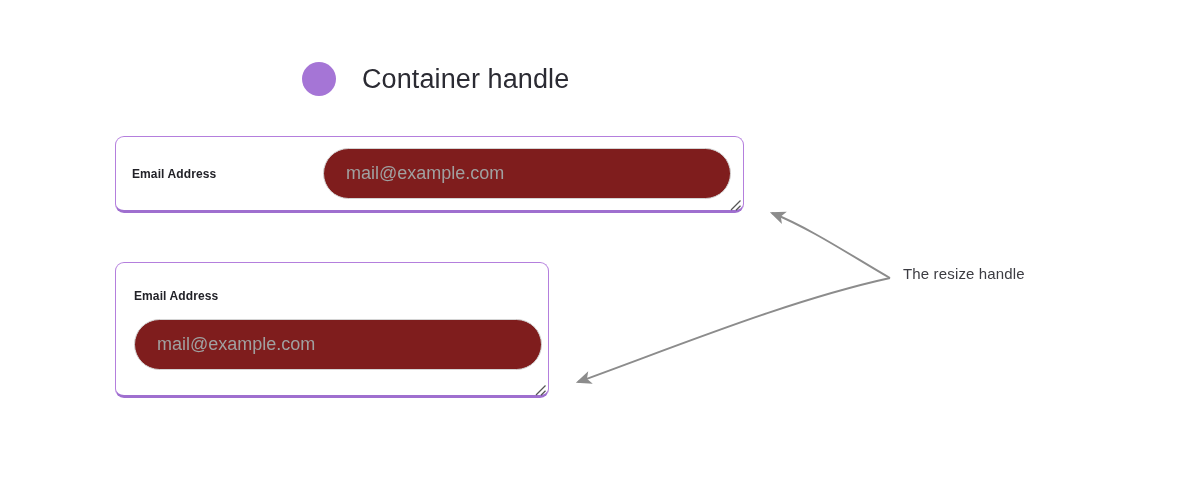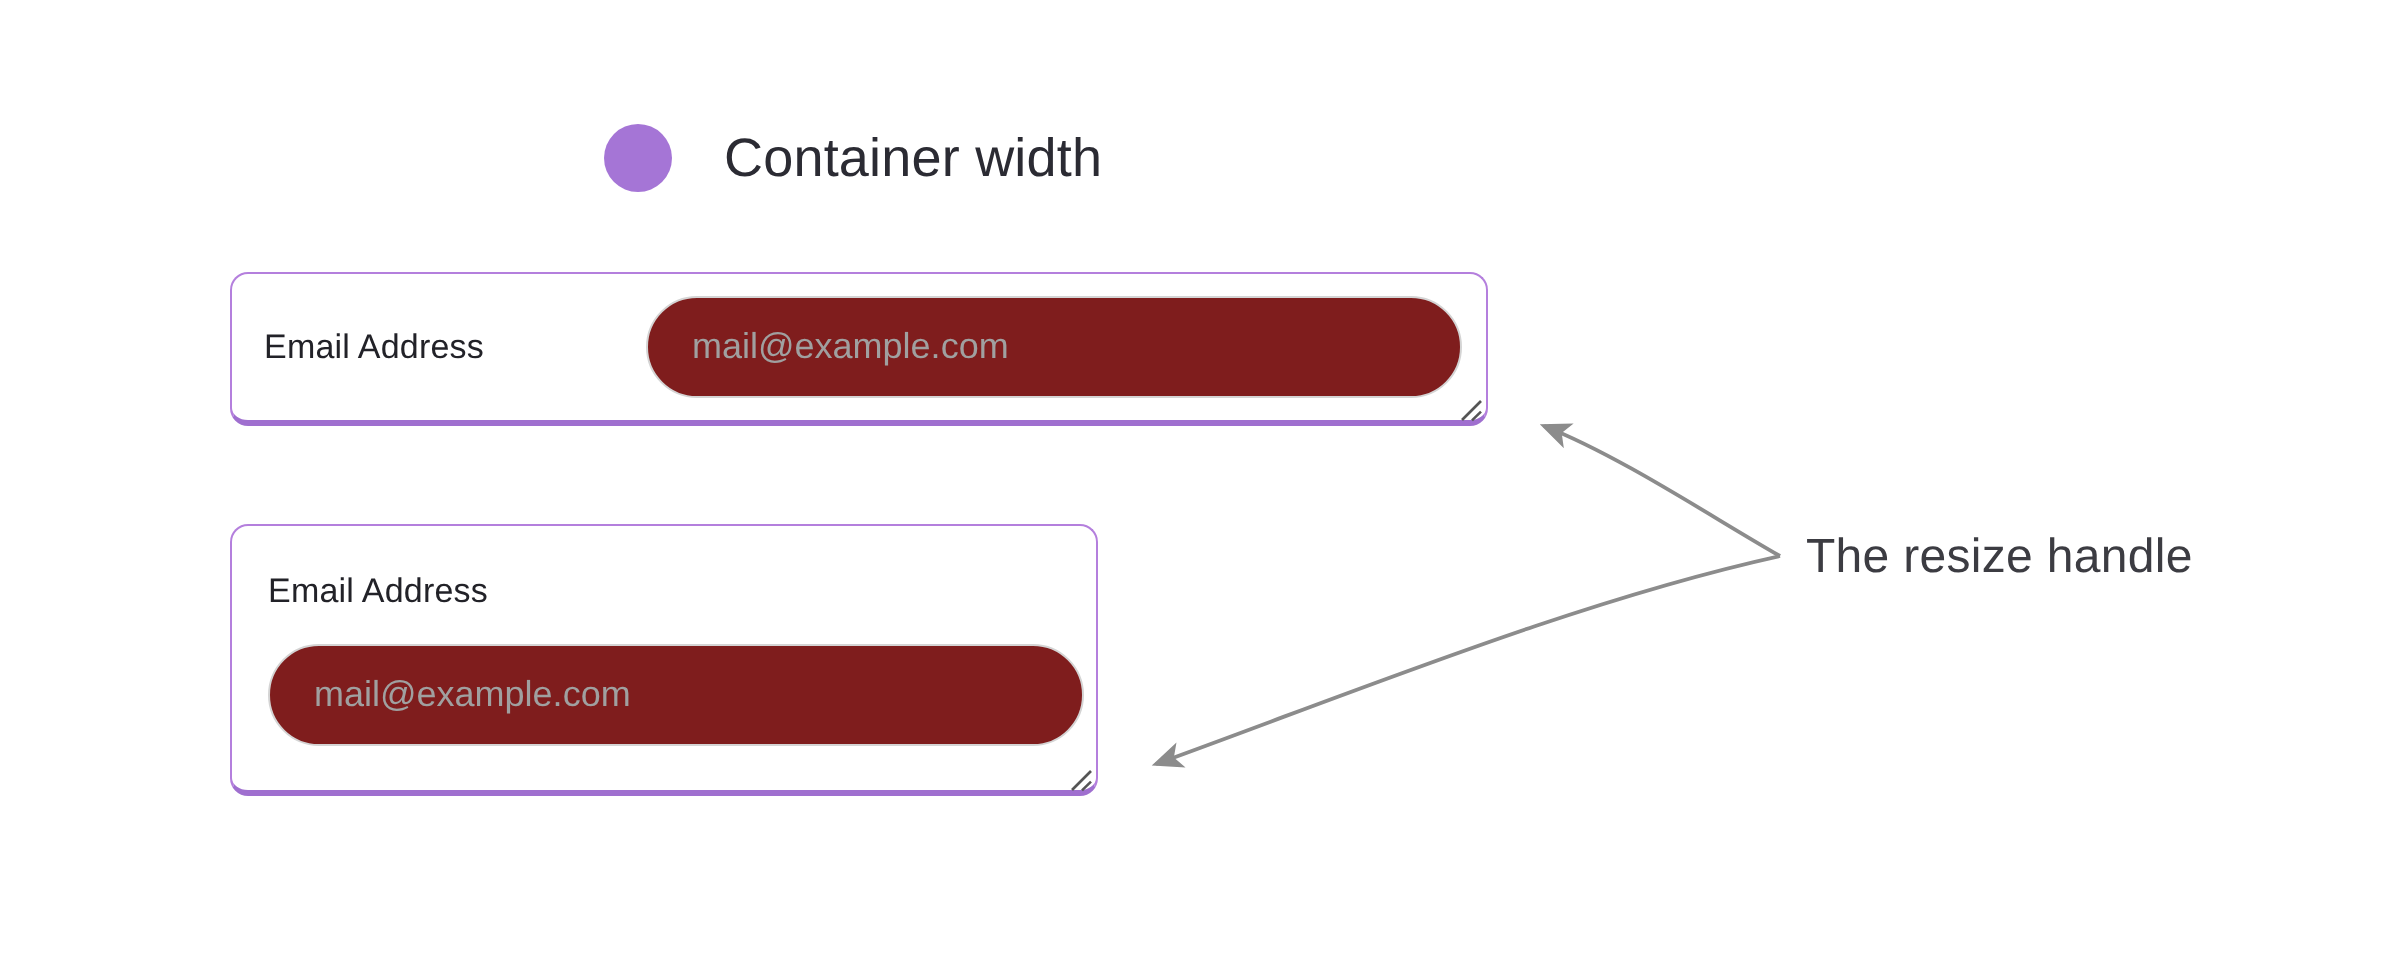--- a/index.html
+++ b/index.html
@@ -68,22 +68,22 @@
     top: 262px;
     width: 434px;
     height: 136px;
     display: flex;
     flex-direction: column;
     justify-content: center;
     padding: 0 10px 0 16px;
   }
 
   .field-label {
-    font-size: 17px;
-    font-weight: normal;
+    font-size: 12px;
+    font-weight: bold;
     color: #222228;
     letter-spacing: 0.1px;
     white-space: nowrap;
   }
   .resize-box.one .field-label {
     flex: 0 0 auto;
     margin-right: 10px;
   }
   .resize-box.two .field-label {
     margin: 0 0 16px 2px;
@@ -125,21 +125,21 @@
   }
   .resize-handle.one { left: 727px; top: 197px; }
   .resize-handle.two { left: 532px; top: 382px; }
   .resize-handle svg { display: block; }
 
   
   .annotation {
     position: absolute;
     left: 903px;
     top: 265px;
-    font-size: 24px;
+    font-size: 15px;
     color: #3c3c42;
     letter-spacing: 0.15px;
     white-space: nowrap;
   }
 
   .arrows {
     position: absolute;
     left: 0;
     top: 0;
     width: 1200px;
@@ -147,21 +147,21 @@
     pointer-events: none;
   }
 </style>
 </head>
 <body>
 
 <div class="stage">
 
   <div class="heading">
     <span class="bullet"></span>
-    <span class="heading-text">Container width</span>
+    <span class="heading-text">Container handle</span>
   </div>
 
   <div class="resize-box one">
     <span class="field-label">Email Address</span>
     <input class="text-input" type="text" placeholder="mail@example.com" style="">
   </div>
 
   <span class="resize-handle one">
     <svg width="16" height="16" viewBox="0 0 16 16" aria-hidden="true">
       <line x1="13.5" y1="3.5" x2="4.0" y2="13.0" stroke="#555555" stroke-width="1.3"></line>

